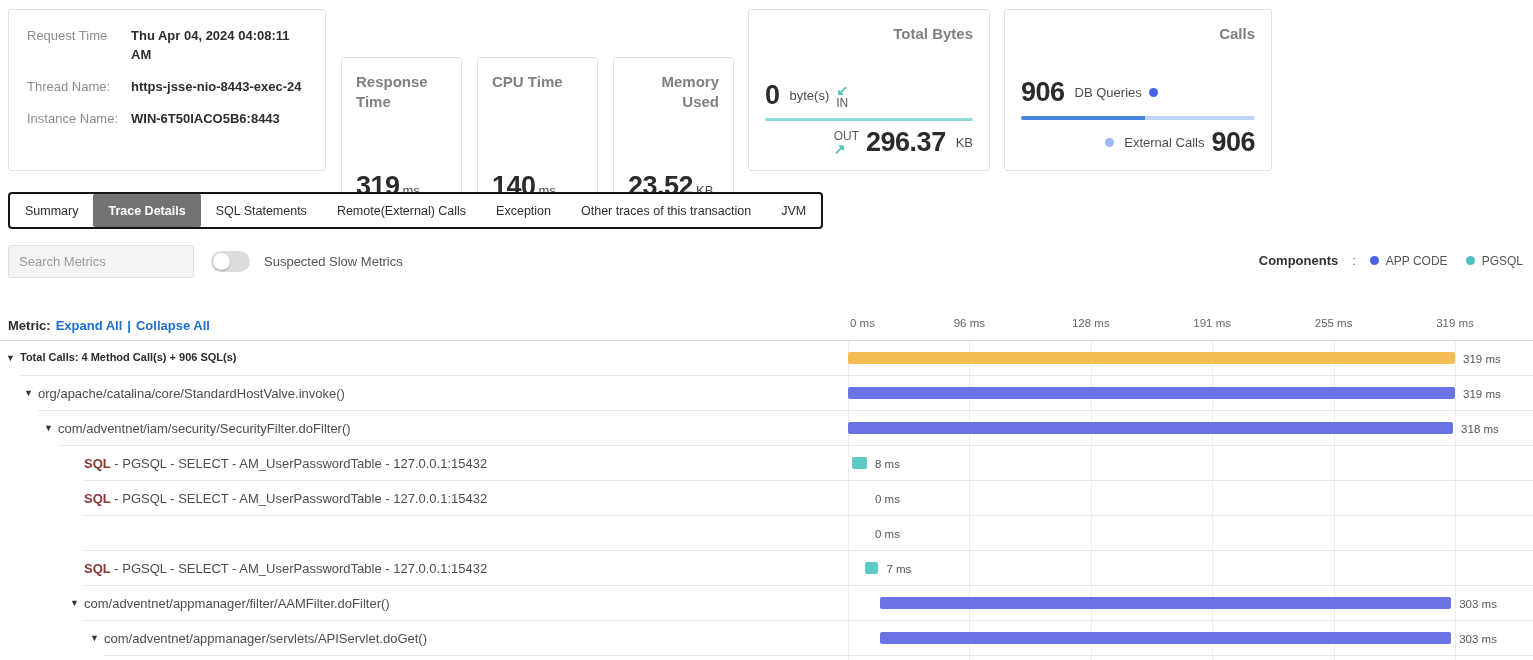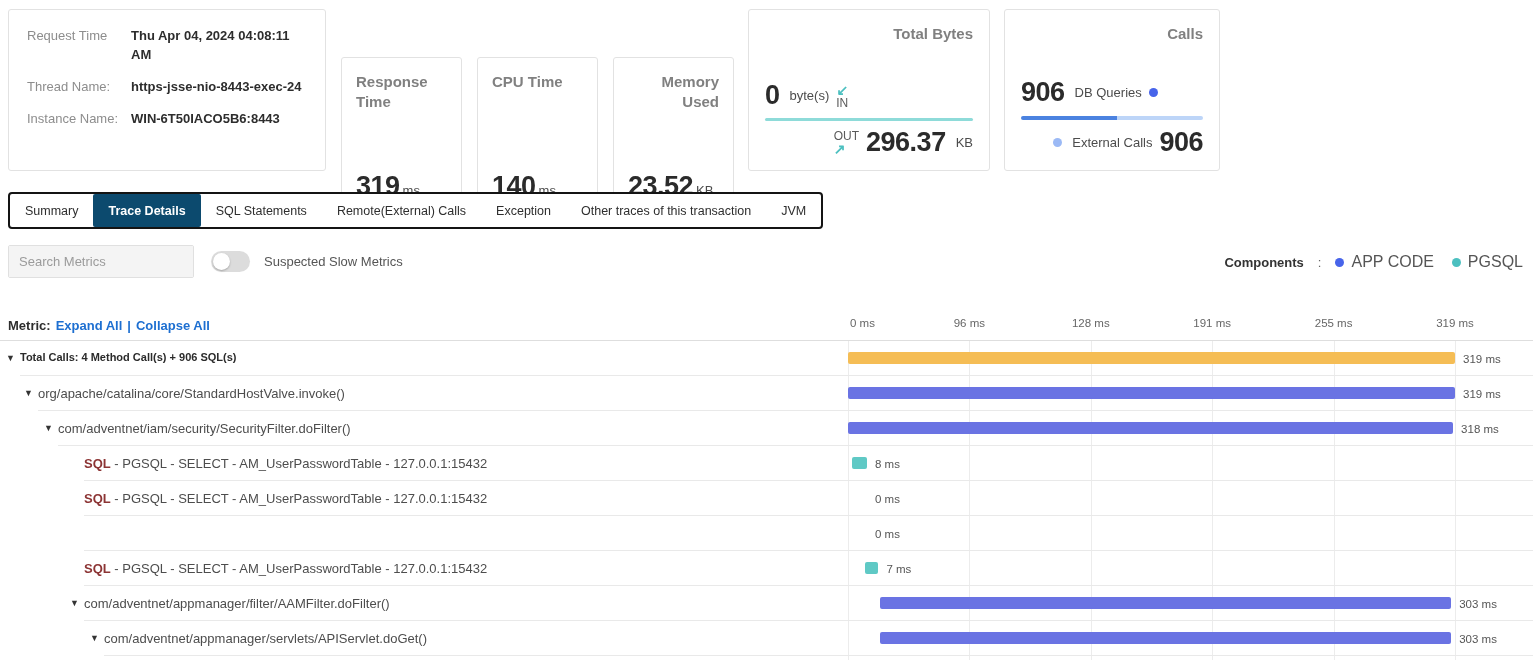--- a/index.html
+++ b/index.html
@@ -24,42 +24,42 @@
   #bytes-card { left:748px; width:242px; padding:14px 16px; }
   #bytes-card .card-title, #calls-card .card-title { text-align:right; }
   .io-block { position:absolute; left:16px; right:16px; bottom:12px; }
   .io-row { display:flex; align-items:center; gap:7px; }
   .io-row.right { justify-content:flex-end; }
   .io-stack { display:flex; flex-direction:column; align-items:center; line-height:1; }
   .tiny-label { font-size:12px; color:#5a5a5a; }
   .tl-arrow { font-size:14px; font-weight:bold; line-height:1; }
   .io-divider { height:3px; border-radius:2px; margin:7px 0 6px 0; }
 
-  #calls-card { left:1004px; width:216px; padding:14px 16px; }
+  #calls-card { left:1004px; width:268px; padding:14px 16px; }
   .dot { display:inline-block; width:9px; height:9px; border-radius:50%; flex:none; }
   .calls-divider { display:flex; height:4px; border-radius:2px; overflow:hidden; margin:8px 0 7px 0; }
   .calls-divider i { display:block; height:100%; }
 
   
   #tabbar { position:absolute; left:8px; top:192px; height:37px; display:inline-flex; align-items:stretch; border:2px solid #141414; border-radius:4px; background:#fff; }
   .tab { display:flex; align-items:center; padding:0 15px; font-size:12.5px; color:#2e2e2e; cursor:pointer; white-space:nowrap; }
-  .tab.active { background:#0c4a6e; color:#fff; font-weight:bold; border-radius:2px; }
+  .tab.active { background:#737373; color:#fff; font-weight:bold; border-radius:2px; }
 
   
   #search-box { position:absolute; left:8px; top:245px; width:186px; height:33px; display:flex; border:1px solid #e0e0e0; border-radius:2px; overflow:hidden; }
   #search-input { flex:1; border:none; outline:none; background:#f4f4f4; padding:0 10px; font-size:13px; color:#444; font-family:"Liberation Sans", sans-serif; }
   #search-input::placeholder { color:#9b9b9b; }
   #slow-toggle { position:absolute; left:211px; top:251px; width:39px; height:21px; border-radius:11px; background:#dcdcdc; cursor:pointer; }
   #slow-toggle .knob { position:absolute; left:2px; top:2px; width:17px; height:17px; border-radius:50%; background:#fff; box-shadow:0 1px 2px rgba(0,0,0,.25); }
   #toggle-label { position:absolute; left:264px; top:254px; font-size:13px; color:#555; }
   #components-legend { position:absolute; right:10px; top:253px; display:flex; align-items:center; gap:12px; white-space:nowrap; }
   #components-legend .comp-title { font-size:13px; font-weight:bold; color:#333; }
   #components-legend .colon { font-size:13px; color:#666; margin:0 2px; }
   .legend-item { display:flex; align-items:center; gap:7px; }
-  .legend-item .lbl { font-size:16px; color:#555; }
+  .legend-item .lbl { font-size:12px; color:#555; }
 
   
   #metric-bar { position:absolute; left:8px; top:318px; display:flex; align-items:baseline; gap:5px; font-size:13px; }
   #metric-bar .m-label { font-weight:bold; color:#2e2e2e; }
   #metric-bar a { font-weight:bold; color:#1d6fd1; text-decoration:none; cursor:pointer; }
   #metric-bar .sep { font-weight:bold; color:#1d6fd1; }
   #axis-labels { position:absolute; left:0; top:317px; right:0; height:16px; }
   .axis-tick { position:absolute; top:0; font-size:11.5px; color:#666; transform:translateX(-50%); white-space:nowrap; }
   .axis-tick.first { transform:none; }
   #header-sep { position:absolute; left:0; right:0; top:340px; border-top:1px solid #dedede; }

